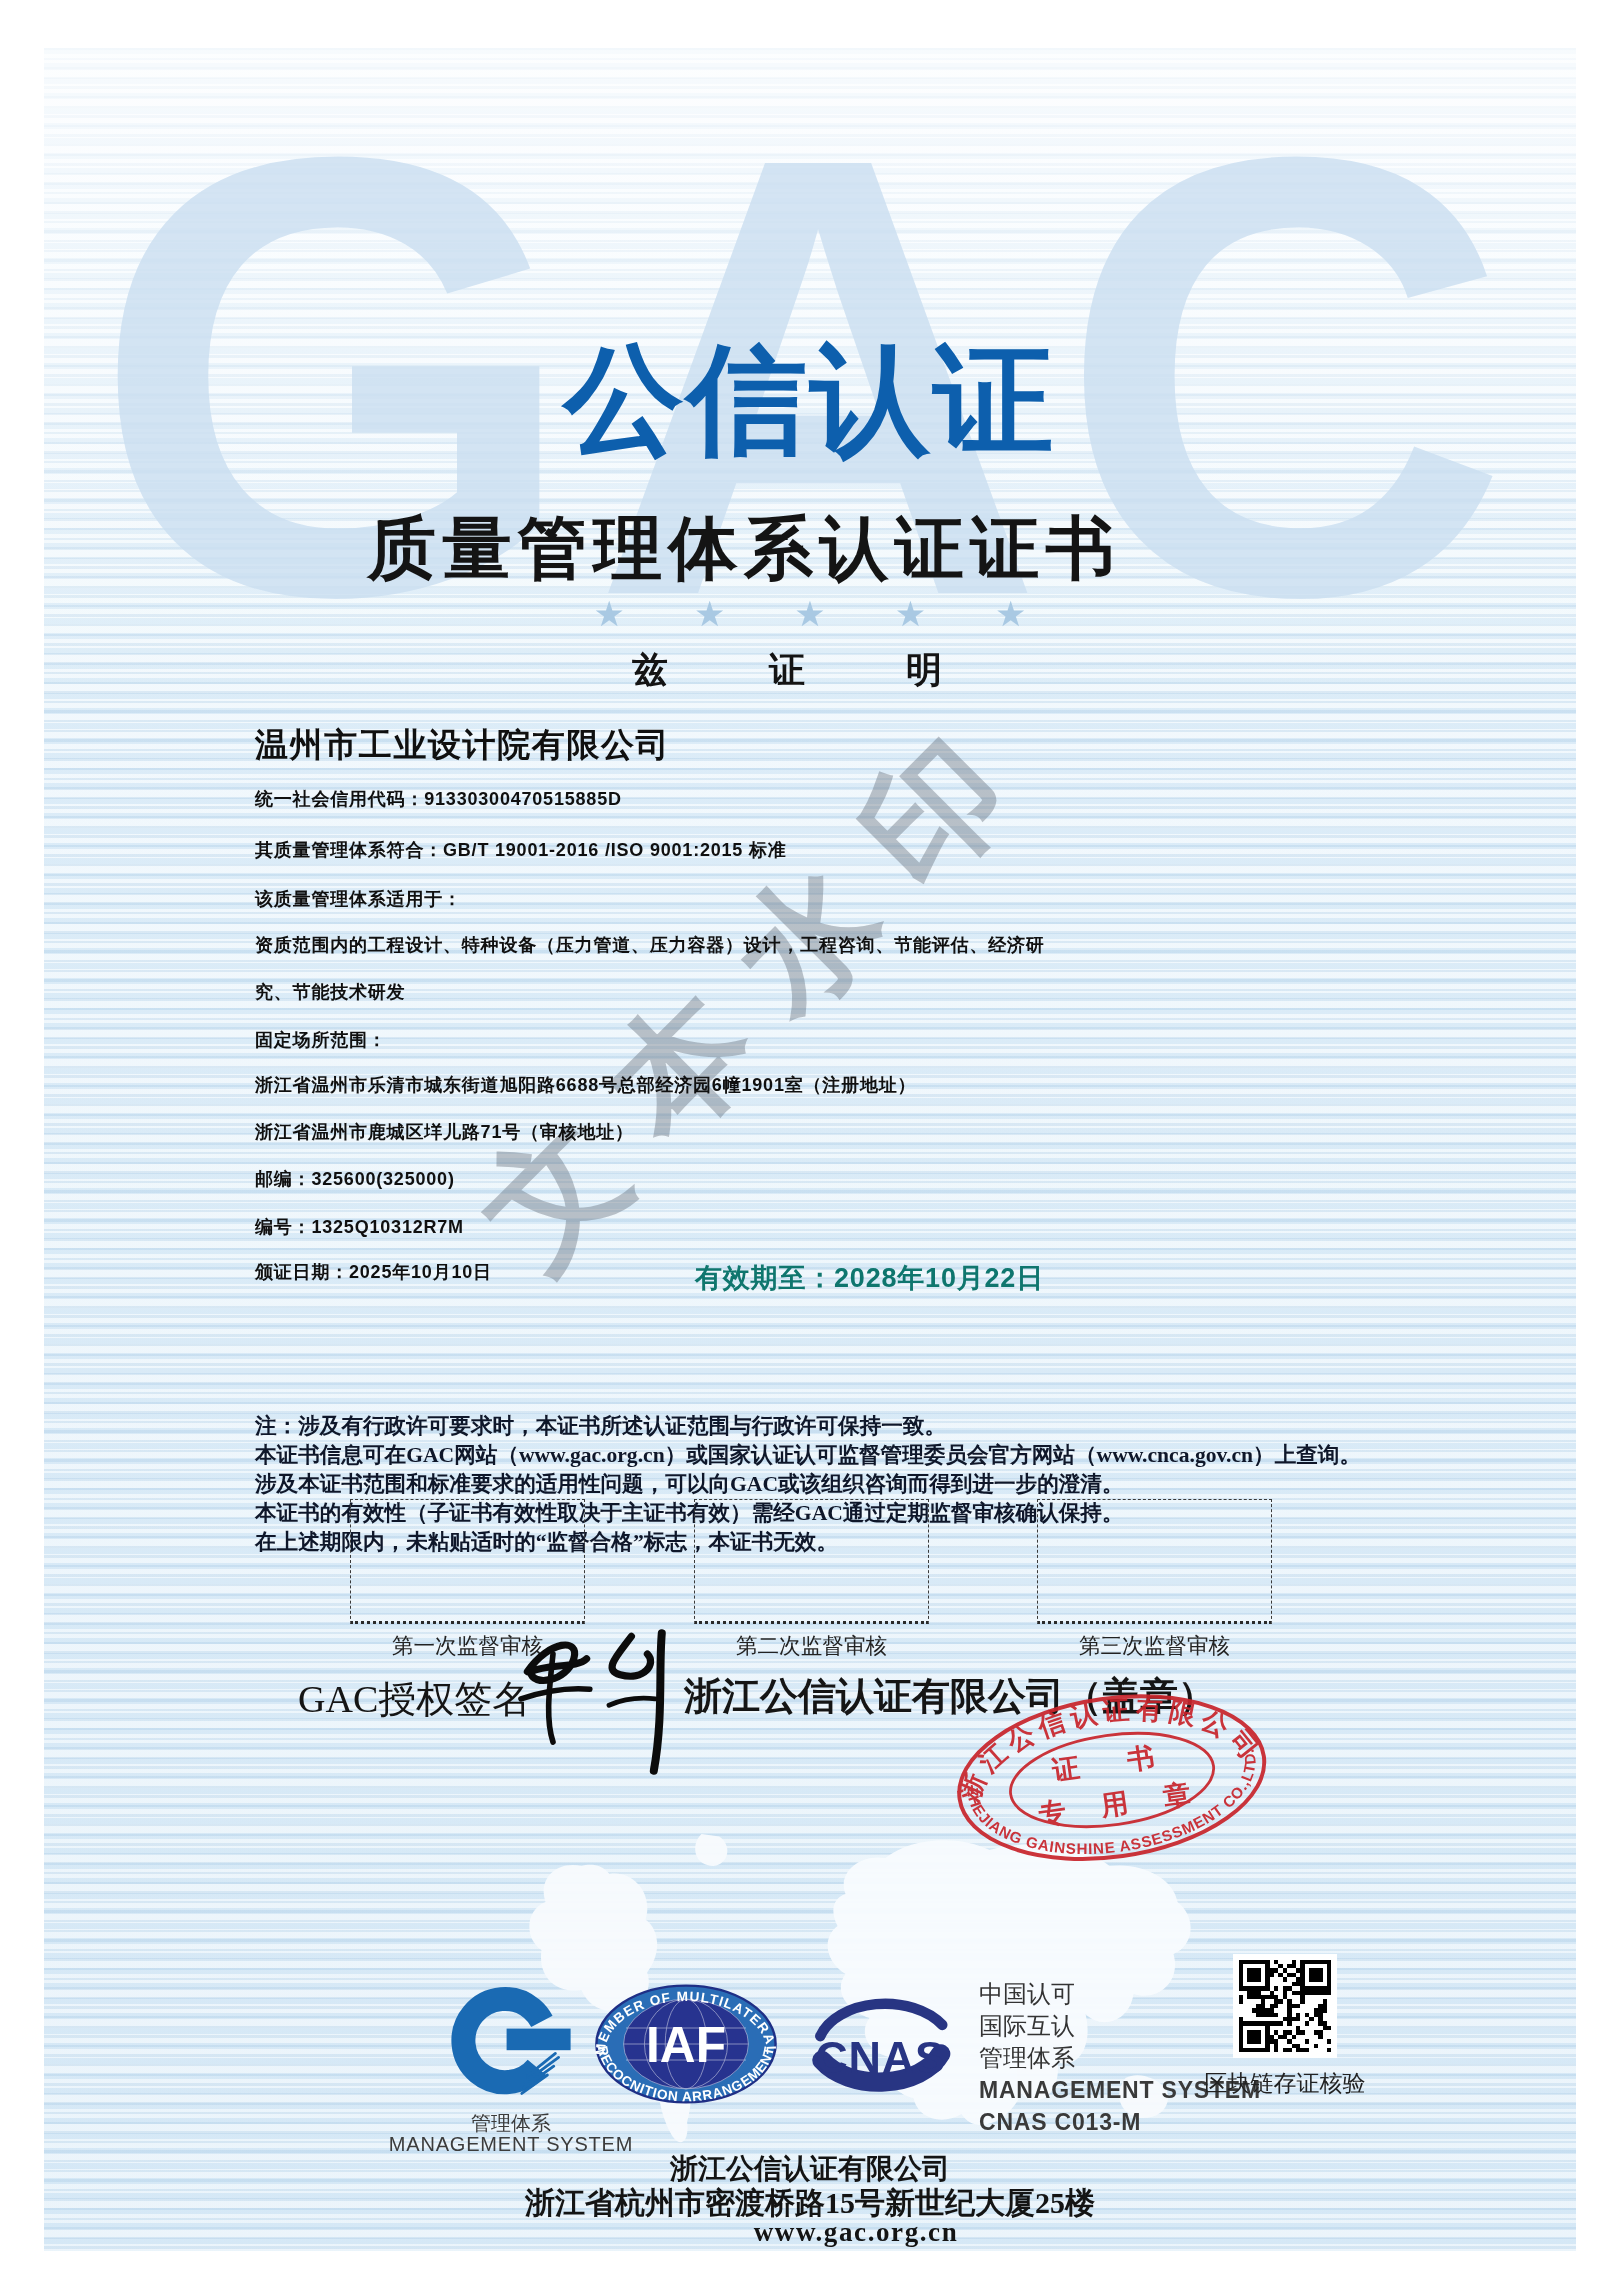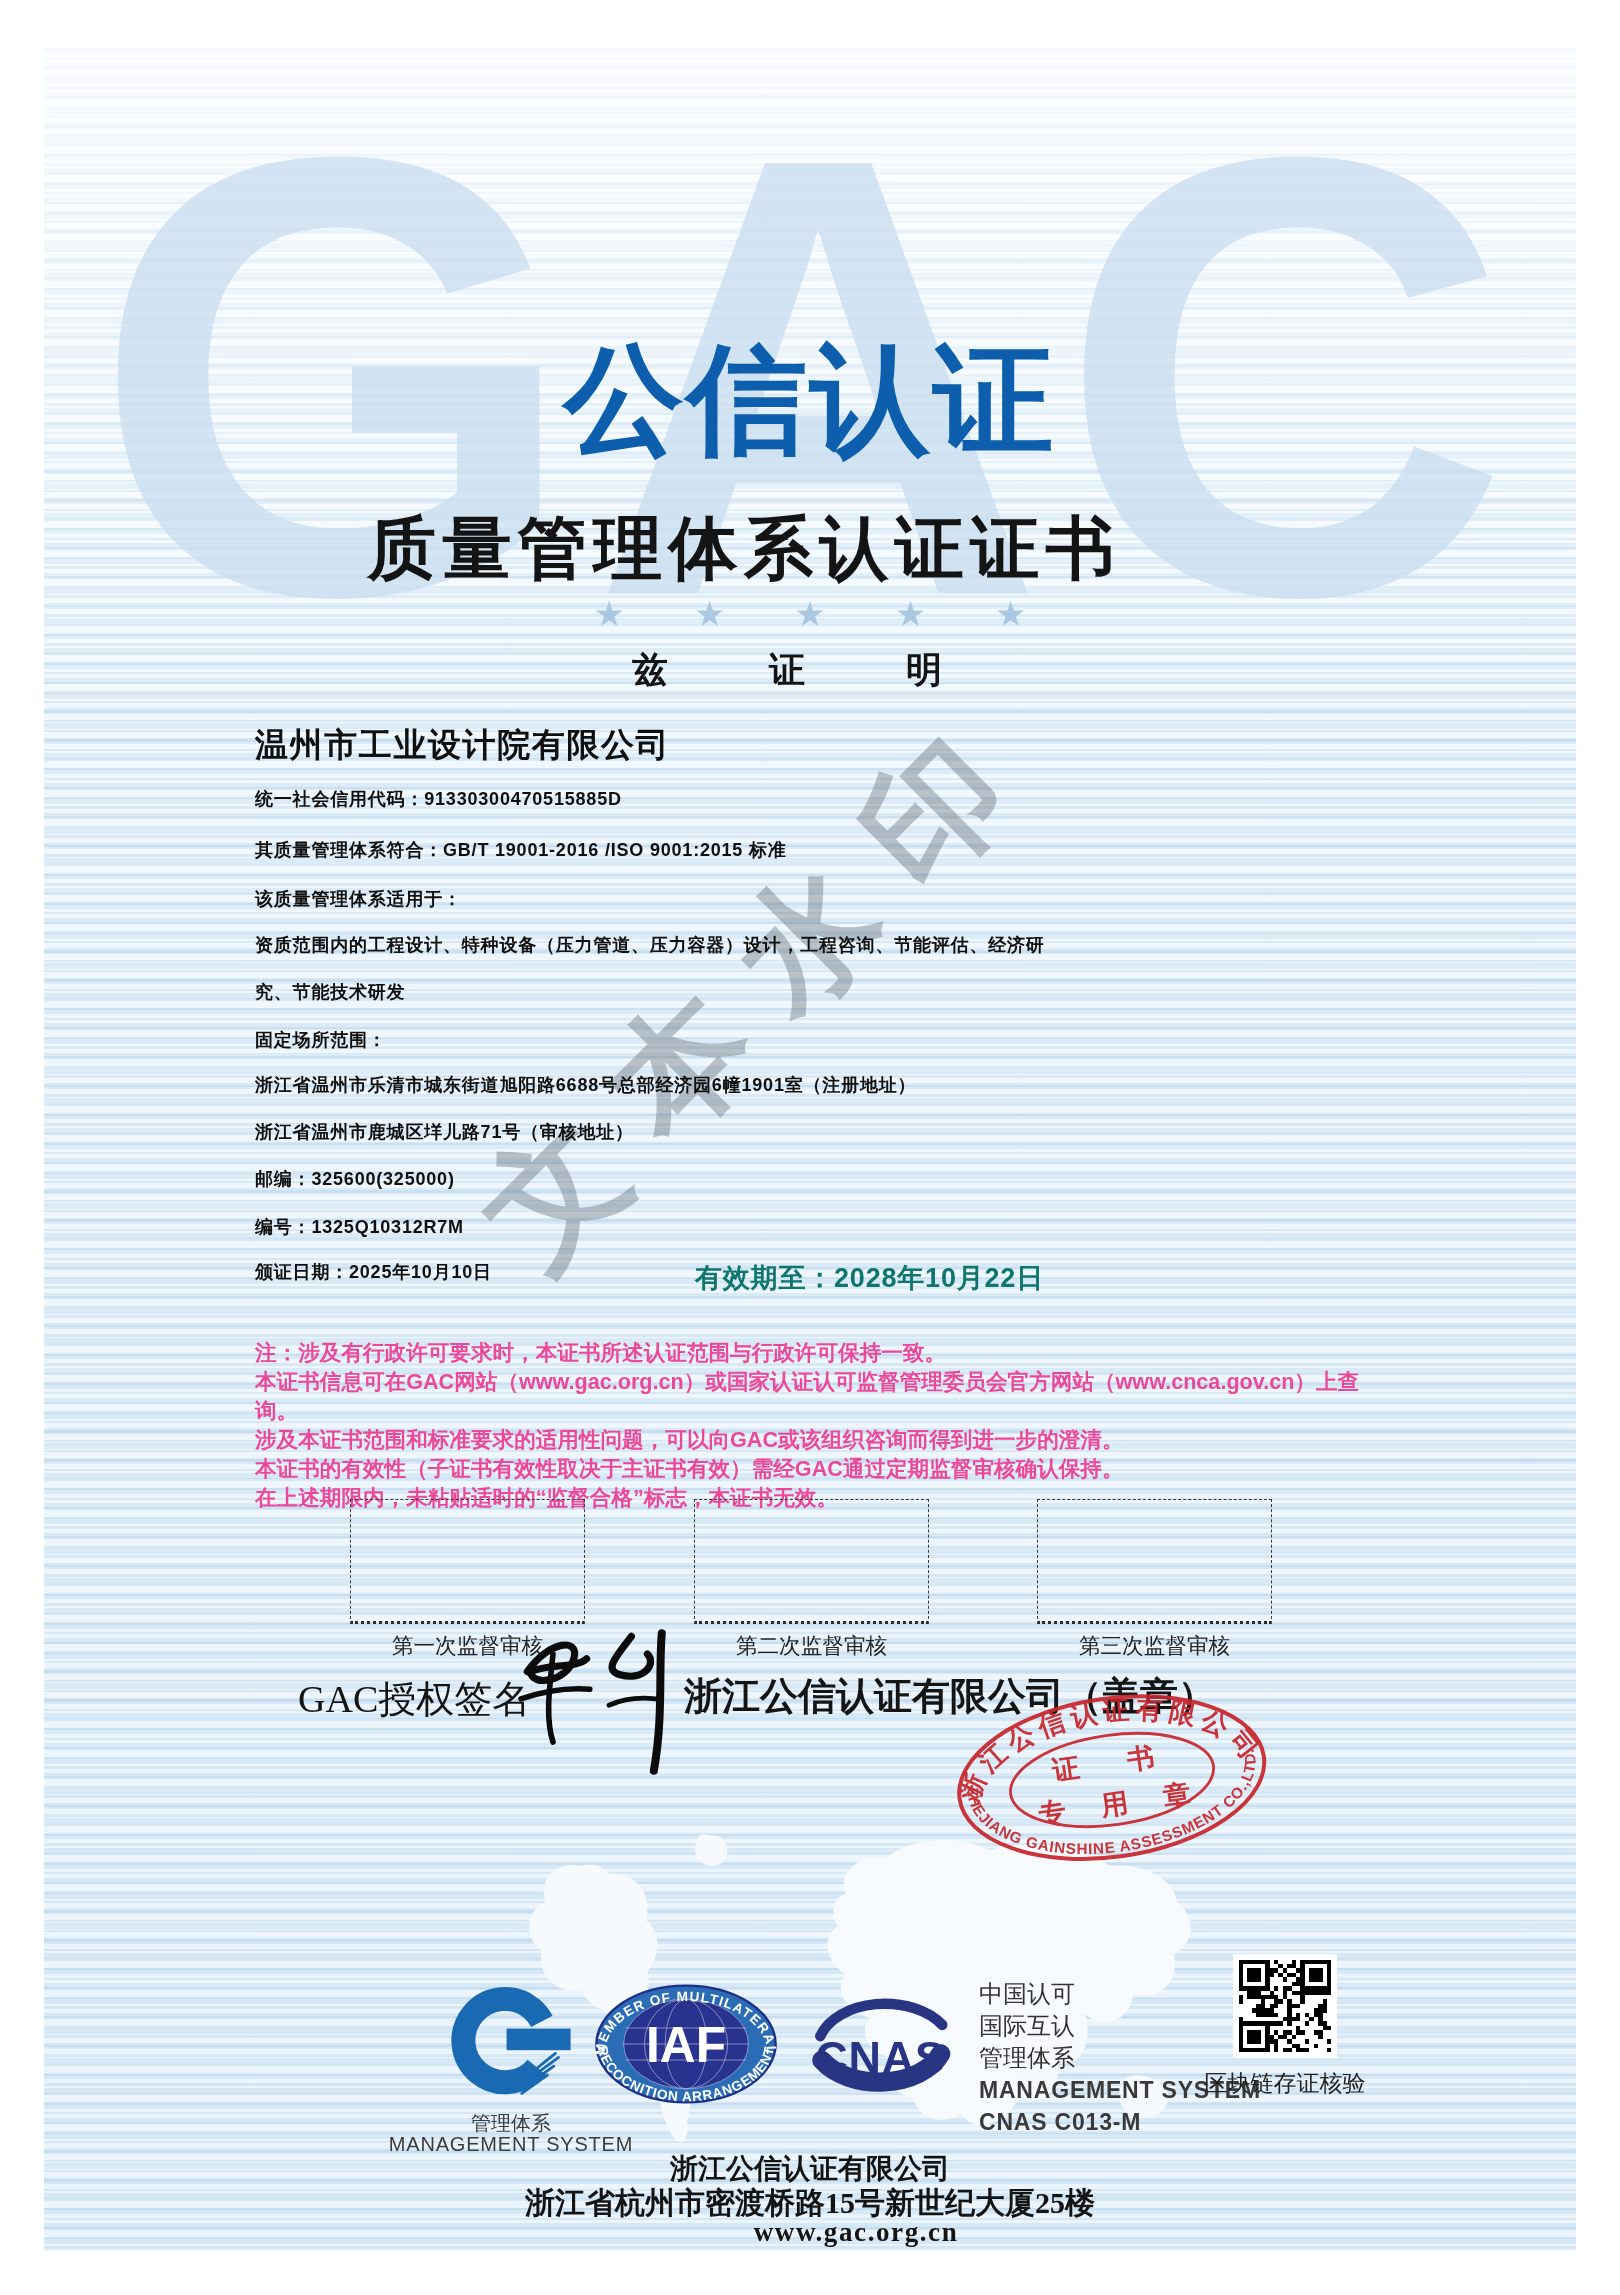--- a/index.html
+++ b/index.html
@@ -28,23 +28,23 @@
   .stars{position:absolute;left:0;top:594px;width:1620px;display:flex;justify-content:center;gap:69px;
       font-size:35px;color:#a9c9e3;}
   .certify{position:absolute;left:0;top:646px;width:1620px;text-align:center;
       font-family:"Liberation Serif","DejaVu Serif",serif;
       font-size:36px;font-weight:700;letter-spacing:46px;color:#141414;}
   
   .company{position:absolute;left:255px;top:723px;font-size:33px;font-weight:700;letter-spacing:1.6px;color:#101010;}
   .bline{position:absolute;left:255px;font-size:18px;font-weight:700;letter-spacing:0.8px;color:#101010;white-space:nowrap;}
   .valid{position:absolute;left:695px;font-size:27px;font-weight:700;letter-spacing:0.8px;color:#0f766e;white-space:nowrap;}
   
-  .notes{position:absolute;left:255px;top:1338px;width:1137px;
-      font-family:Liberation Sans, sans-serif;
-      font-size:21.6px;font-weight:700;line-height:29px;color:#ec4899;}
+  .notes{position:absolute;left:255px;top:1412px;width:1137px;
+      font-family:Liberation Serif, serif;
+      font-size:21.6px;font-weight:700;line-height:29px;color:#0f172a;}
   
   .abox{position:absolute;top:1499px;width:235px;height:125px;border:1.6px dashed #3a3a3a;border-bottom:3.2px dotted #2a2a2a;box-sizing:border-box;}
   .abox-label{position:absolute;top:1631px;width:235px;text-align:center;
       font-family:"Liberation Serif","DejaVu Serif",serif;font-size:21.6px;color:#222;}
   
   .sign-label{position:absolute;left:298px;top:1674px;
       font-family:"Liberation Serif","DejaVu Serif",serif;font-size:38px;color:#151515;}
   .seal-label{position:absolute;left:684px;top:1671px;
       font-family:"Liberation Serif","DejaVu Serif",serif;font-size:38px;font-weight:700;color:#151515;}
   .signature{position:absolute;left:497px;top:1622px;}

